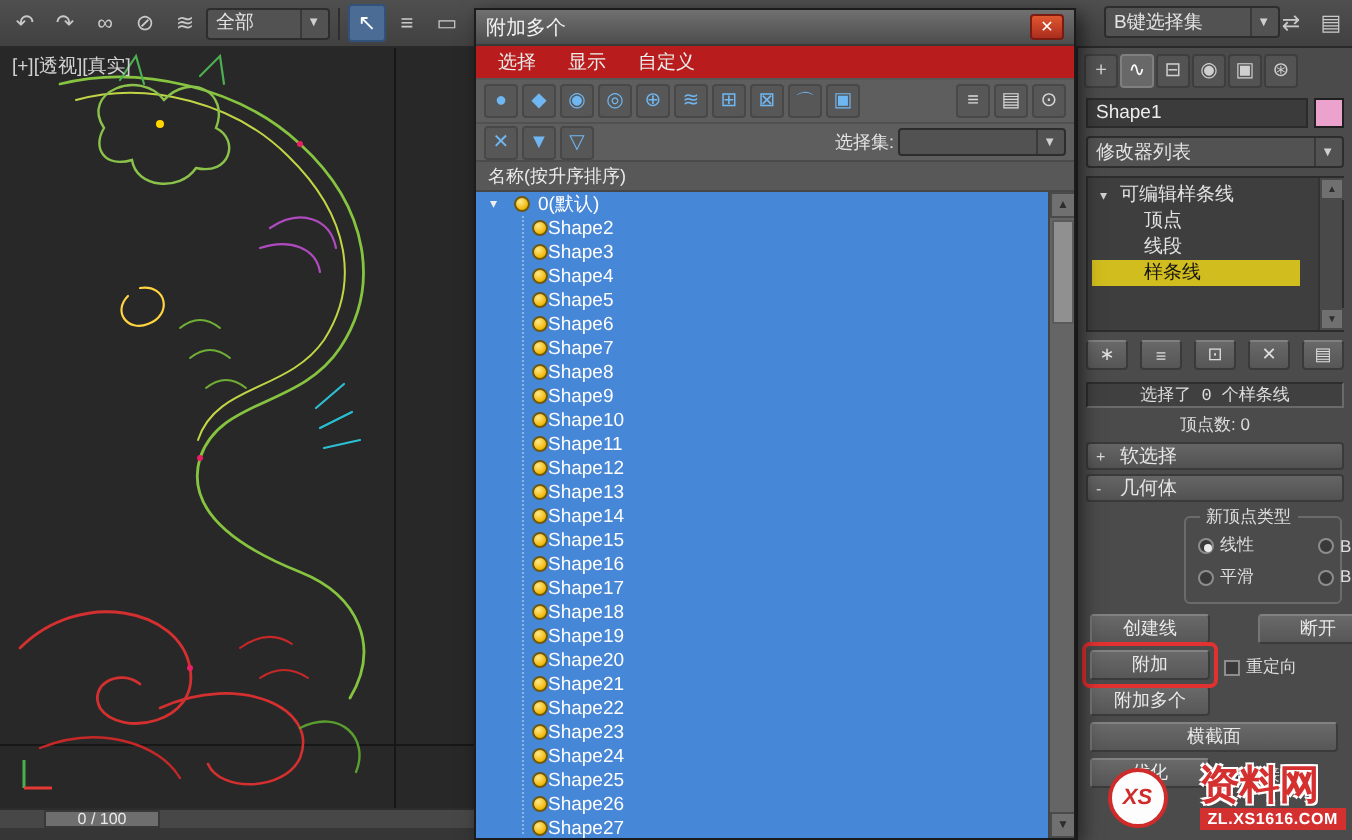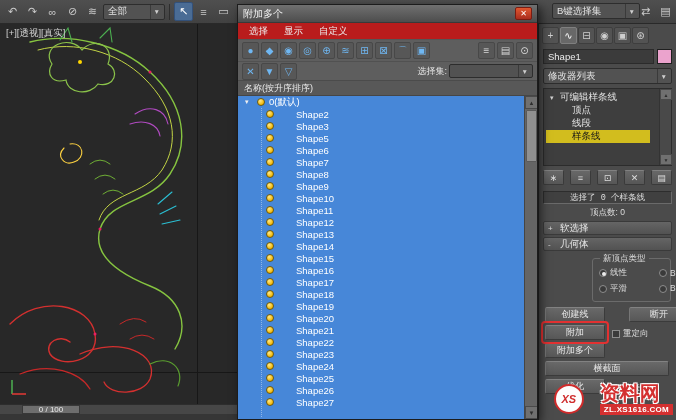--- a/index.html
+++ b/index.html
@@ -42,21 +42,21 @@
   .flexsp{flex:1;}
   .dlg-tb2{height:19px;background:#5e5e5e;display:flex;align-items:center;padding:0 4px;gap:2px;border-bottom:1px solid #4b4b4b;flex:none;}
   .ss-label{color:#e3e3e3;font-size:9px;margin-left:auto;}
   .ss-dd{width:84px;height:14px;}
   .dlg-header{height:15px;background:#585858;border-bottom:1px solid #464646;display:flex;align-items:center;padding-left:6px;color:#eaeaea;font-size:9px;flex:none;}
   .dlg-list{flex:1;position:relative;background:#4787d8;overflow:hidden;}
   .list-inner{position:absolute;left:0;top:0;right:13px;bottom:0;}
   .list-inner::before{content:"";position:absolute;left:23px;top:12px;bottom:2px;border-left:1px dotted rgba(255,255,255,.38);}
   .trow{height:12px;display:flex;align-items:center;color:#fff;font-size:9.5px;padding-left:7px;gap:4px;position:relative;}
   .trow .tw{font-size:7px;color:#f0f0f0;width:8px;flex:none;}
-  .srow{height:12px;display:flex;align-items:center;color:#fff;font-size:9.5px;padding-left:28px;gap:22px;position:relative;}
+  .srow{height:12px;display:flex;align-items:center;color:#fff;font-size:9.5px;padding-left:28px;gap:0;position:relative;}
   .bulb{width:8px;height:8px;border-radius:50%;background:radial-gradient(circle at 35% 30%,#ffe98a,#f2b705 70%,#b68300);border:1px solid #6e5a10;flex:none;}
   .vscroll{position:absolute;right:0;top:0;bottom:0;width:13px;background:#656565;border-left:1px solid #454545;}
   .vs-btn{position:absolute;left:0;width:13px;height:13px;background:#707070;border:1px solid #4a4a4a;color:#2d2d2d;font-size:6px;display:flex;align-items:center;justify-content:center;}
   .vs-up{top:0;}.vs-down{bottom:0;}
   .vs-thumb{position:absolute;left:1px;top:14px;width:11px;height:52px;background:#909090;border:1px solid #5a5a5a;border-radius:1px;}
 
   
   #panel{position:absolute;left:538px;top:24px;right:0;bottom:0;background:#4b4b4b;border-left:1px solid #272727;z-index:10;}
   .tabs{position:absolute;left:3px;top:3px;display:flex;gap:1px;}
   .tab{width:17px;height:17px;display:flex;align-items:center;justify-content:center;color:#cfcfcf;font-size:10px;border:1px solid #3e3e3e;background:#535353;border-radius:2px;flex:none;}
@@ -263,20 +263,24 @@
           <div class="srow">
             <span class="bulb"></span>
             <span>Shape2</span>
           </div>
 
           <div class="srow">
             <span class="bulb"></span>
             <span>Shape3</span>
           </div>
 
+          <div class="srow">
+            <span class="bulb"></span>
+            <span>Shape4</span>
+          </div>
 
           <div class="srow">
             <span class="bulb"></span>
             <span>Shape5</span>
           </div>
 
           <div class="srow">
             <span class="bulb"></span>
             <span>Shape6</span>
           </div>

